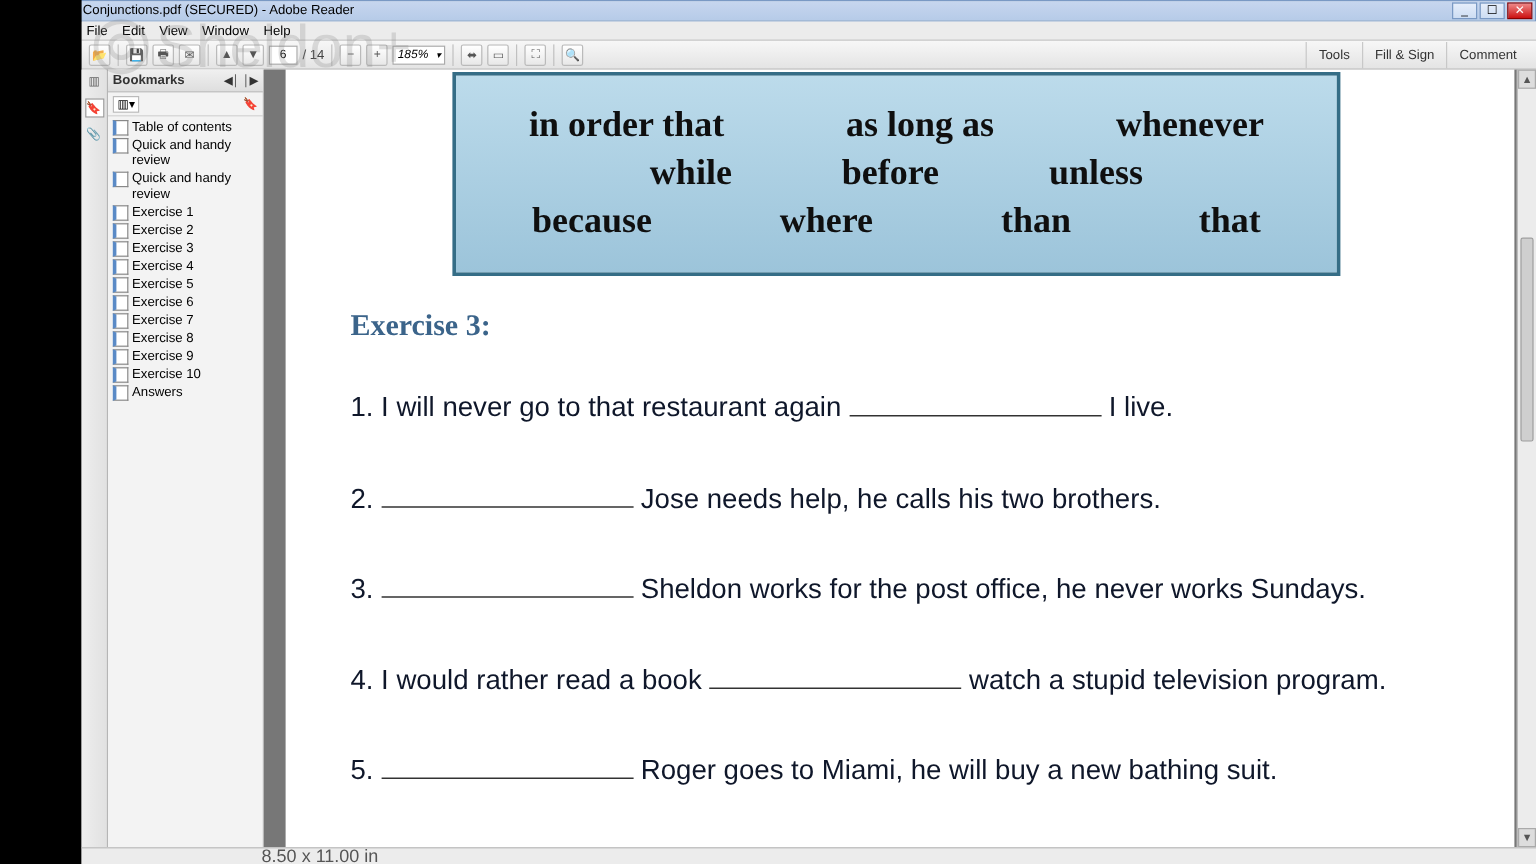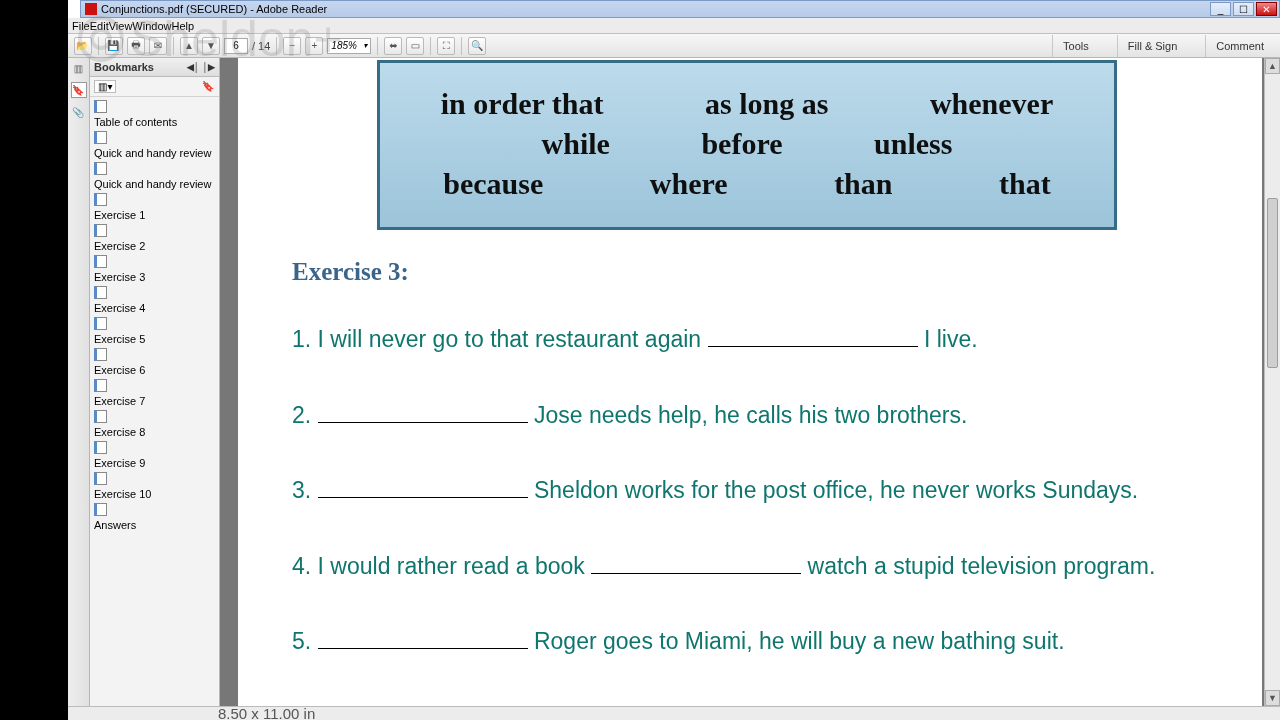--- a/index.html
+++ b/index.html
@@ -1,71 +1,71 @@
 <!DOCTYPE html>
 <html><head>
 <meta charset="utf-8">
 <style>
   * { box-sizing: border-box; margin: 0; padding: 0; font-family: Tahoma, Arial, sans-serif; }
   html, body { width: 1280px; height: 720px; overflow: hidden; background: #fff; }
   body { font-size: 11px; color: #000; }
 
   
-  .titlebar { height: 18px; background: linear-gradient(#c7d6ef,#b6cbe8); display: flex; align-items: center; padding: 0 2px 0 4px; border: 1px solid #7a99c4; margin-left: 80px;}
+  .titlebar { height: 18px; background: linear-gradient(#c7d6ef,#b6cbe8); display: flex; align-items: center; padding: 0 2px 0 4px; border: 1px solid #7a99c4; margin-left: 48px;}
   .titlebar .ticon { width: 12px; height: 12px; background: #c11; margin-right: 4px; display:inline-block;}
   .titlebar .ttext { font-size: 11px; }
   .titlebar .spacer { flex: 1; }
   .winbtn { width: 21px; height: 14px; margin-left: 2px; background: linear-gradient(#e6eefb,#cdddf3); border:1px solid #7a99c4; display:flex; align-items:center; justify-content:center; font-size:10px;}
   .winbtn.close { background: linear-gradient(#e88,#c11); border-color:#800; color:#fff;}
 
-  .menubar { height: 16px; background: #ececec; display:flex; align-items:center; padding-left:4px; gap:0; border-bottom:1px solid #c0c0c0; margin-left:68px;}
+  .menubar { height: 16px; background: #ececec; display:flex; align-items:center; padding-left:4px; gap:12px; border-bottom:1px solid #c0c0c0; margin-left:68px;}
   .menubar span { font-size: 11px; }
 
   .toolbar { height: 24px; background: linear-gradient(#f7f7f7,#e4e4e4); border-bottom:1px solid #b7b7b7; display:flex; align-items:center; padding:0 6px; margin-left:68px; gap:4px;}
   .tbtn { width:18px; height:18px; border:1px solid #bababa; border-radius:2px; background:linear-gradient(#fff,#e8e8e8); display:flex; align-items:center; justify-content:center; font-size:10px; color:#555;}
   .tsep { width:1px; height:18px; background:#c0c0c0; margin:0 2px;}
   .pgin { width:24px; height:16px; border:1px solid #aaa; text-align:center; font-size:10px;}
   .pgtot { font-size:11px; color:#444;}
   .zoom { width:44px; height:16px; border:1px solid #aaa; font-size:10px; display:flex; align-items:center; padding:0 3px; background:#fff;font-style:italic;}
-  .toolbar .right { margin-left:auto; display:flex; gap:18px;}
+  .toolbar .right { margin-left:auto; display:flex; gap:0;}
   .rbtn { padding:0 10px; height:22px; display:flex; align-items:center; font-size:11px; border-left:1px solid #c8c8c8; color:#333;}
 
   
   .iconstrip { width:22px; background:linear-gradient(to right,#eee,#e1e1e1); border-right:1px solid #b5b5b5; display:flex; flex-direction:column; align-items:center; padding-top:2px; gap:6px;}
   .iconstrip div { width:16px; height:16px; border:1px solid transparent; display:flex; align-items:center; justify-content:center; font-size:10px; color:#666;}
   .iconstrip div.sel { border:1px solid #999; background:#fff;}
 
   .workspace { position:absolute; left:68px; top:58px; right:0; bottom:14px; display:flex;}
 
   .bookmarks { width:130px; background:#f3f3f3; border-right:1px solid #b8b8b8; display:flex; flex-direction:column;justify-content:flex-end;}
   .bmhdr { height:19px; background:linear-gradient(#f0f0f0,#dedede); border-bottom:1px solid #bbb; display:flex; align-items:center; padding:0 4px; font-size:11px; font-weight:bold; color:#333;}
   .bmhdr .sp{flex:1;}
   .bmtool { height:20px; display:flex; align-items:center; padding:0 4px; gap:4px; border-bottom:1px solid #d3d3d3;}
   .bmlist { flex:1; overflow:auto; padding:2px 0;}
-  .bmitem { display:flex; align-items:flex-start; padding:1px 2px 1px 4px; font-size:11px; color:#000; gap:4px; line-height:13px;flex-direction:column;}
+  .bmitem { display:flex; align-items:flex-start; padding:1px 2px 1px 4px; font-size:11px; color:#000; gap:4px; line-height:13px;}
   .bmflag { width:12px; height:12px; flex-shrink:0; display:inline-block; }
   .bmflag::before { content:""; display:block; width:9px; height:11px; background:#fff; border:1px solid #888; border-left:3px solid #5a8ac6; }
 
   .docarea { flex:1; background:#777; position:relative; overflow:hidden;}
   .vscroll { position:absolute; right:0; top:0; bottom:0; width:16px; background:#ececec; border-left:1px solid #bcbcbc;}
   .vscroll .thumb { position:absolute; left:2px; right:2px; top:140px; height:170px; background:#cfcfcf; border:1px solid #9e9e9e; border-radius:2px;}
   .vscroll .arr { position:absolute; left:0; right:0; height:16px; background:#ddd; border:1px solid #aaa; display:flex; align-items:center; justify-content:center; font-size:9px; color:#555;}
   .vscroll .arr.up{top:0;} .vscroll .arr.dn{bottom:0;}
 
   .page { position:absolute; left:18px; right:18px; top:-2px; bottom:-40px; background:#fff; overflow:hidden;}
   .pageinner{ position:absolute; left:54px; right:60px; top:0;}
 
   .wordbox { margin:12px auto; margin-top:4px; width:740px; border:3px solid #356d86; background:#a8cde1; background:linear-gradient(#bcdbeb,#9cc4da); padding:18px 10px 20px; text-align:center;}
   .wordbox .row { display:flex; justify-content:space-around; margin:6px 0;}
   .wordbox span { font-family: 'Times New Roman', serif; font-size:30px; font-weight:bold; color:#0f0f0f;}
 
   .extitle { font-family: 'Times New Roman', serif; font-size:25px; font-weight:bold; color:#3b648a; margin-top:28px;}
   .instruct { font-family:'Times New Roman', serif; font-style:italic; font-size:22px; color:#2a4f74; margin-top:6px; line-height:1.25;}
   .qlist { margin-top:40px;}
-  .q { font-family:'Times New Roman', serif; font-size:23px; color:#0f766e; margin-bottom:48px; line-height:1.2;}
+  .q { font-family:'Times New Roman', serif; font-size:23px; color:#0f172a; margin-bottom:48px; line-height:1.2;}
   .blank { display:inline-block; border-bottom:1px solid #000; min-width:210px; height:18px; vertical-align:baseline;}
 
   .statusbar { position:absolute; left:68px; right:0; bottom:0; height:14px; background:#ececec; border-top:1px solid #bbb; display:flex; align-items:center; padding:0 150px 0 150px;}
   .statusbar .dims { font-size:15px; color:#555;}
   
   
   .wm { position:absolute; left:78px; top:10px; font-size:50px; color:rgba(130,130,130,0.25); font-family:Arial, sans-serif; display:flex; align-items:center; gap:6px; z-index:50; pointer-events:none;}
   .wm .circ { width:46px; height:46px; border:4px solid rgba(130,130,130,0.25); border-radius:50%; position:relative;}
   .wm .circ::after{content:""; position:absolute; left:8px; top:8px; right:8px; bottom:8px; border:4px solid rgba(130,130,130,0.25); border-radius:50%;}
 

